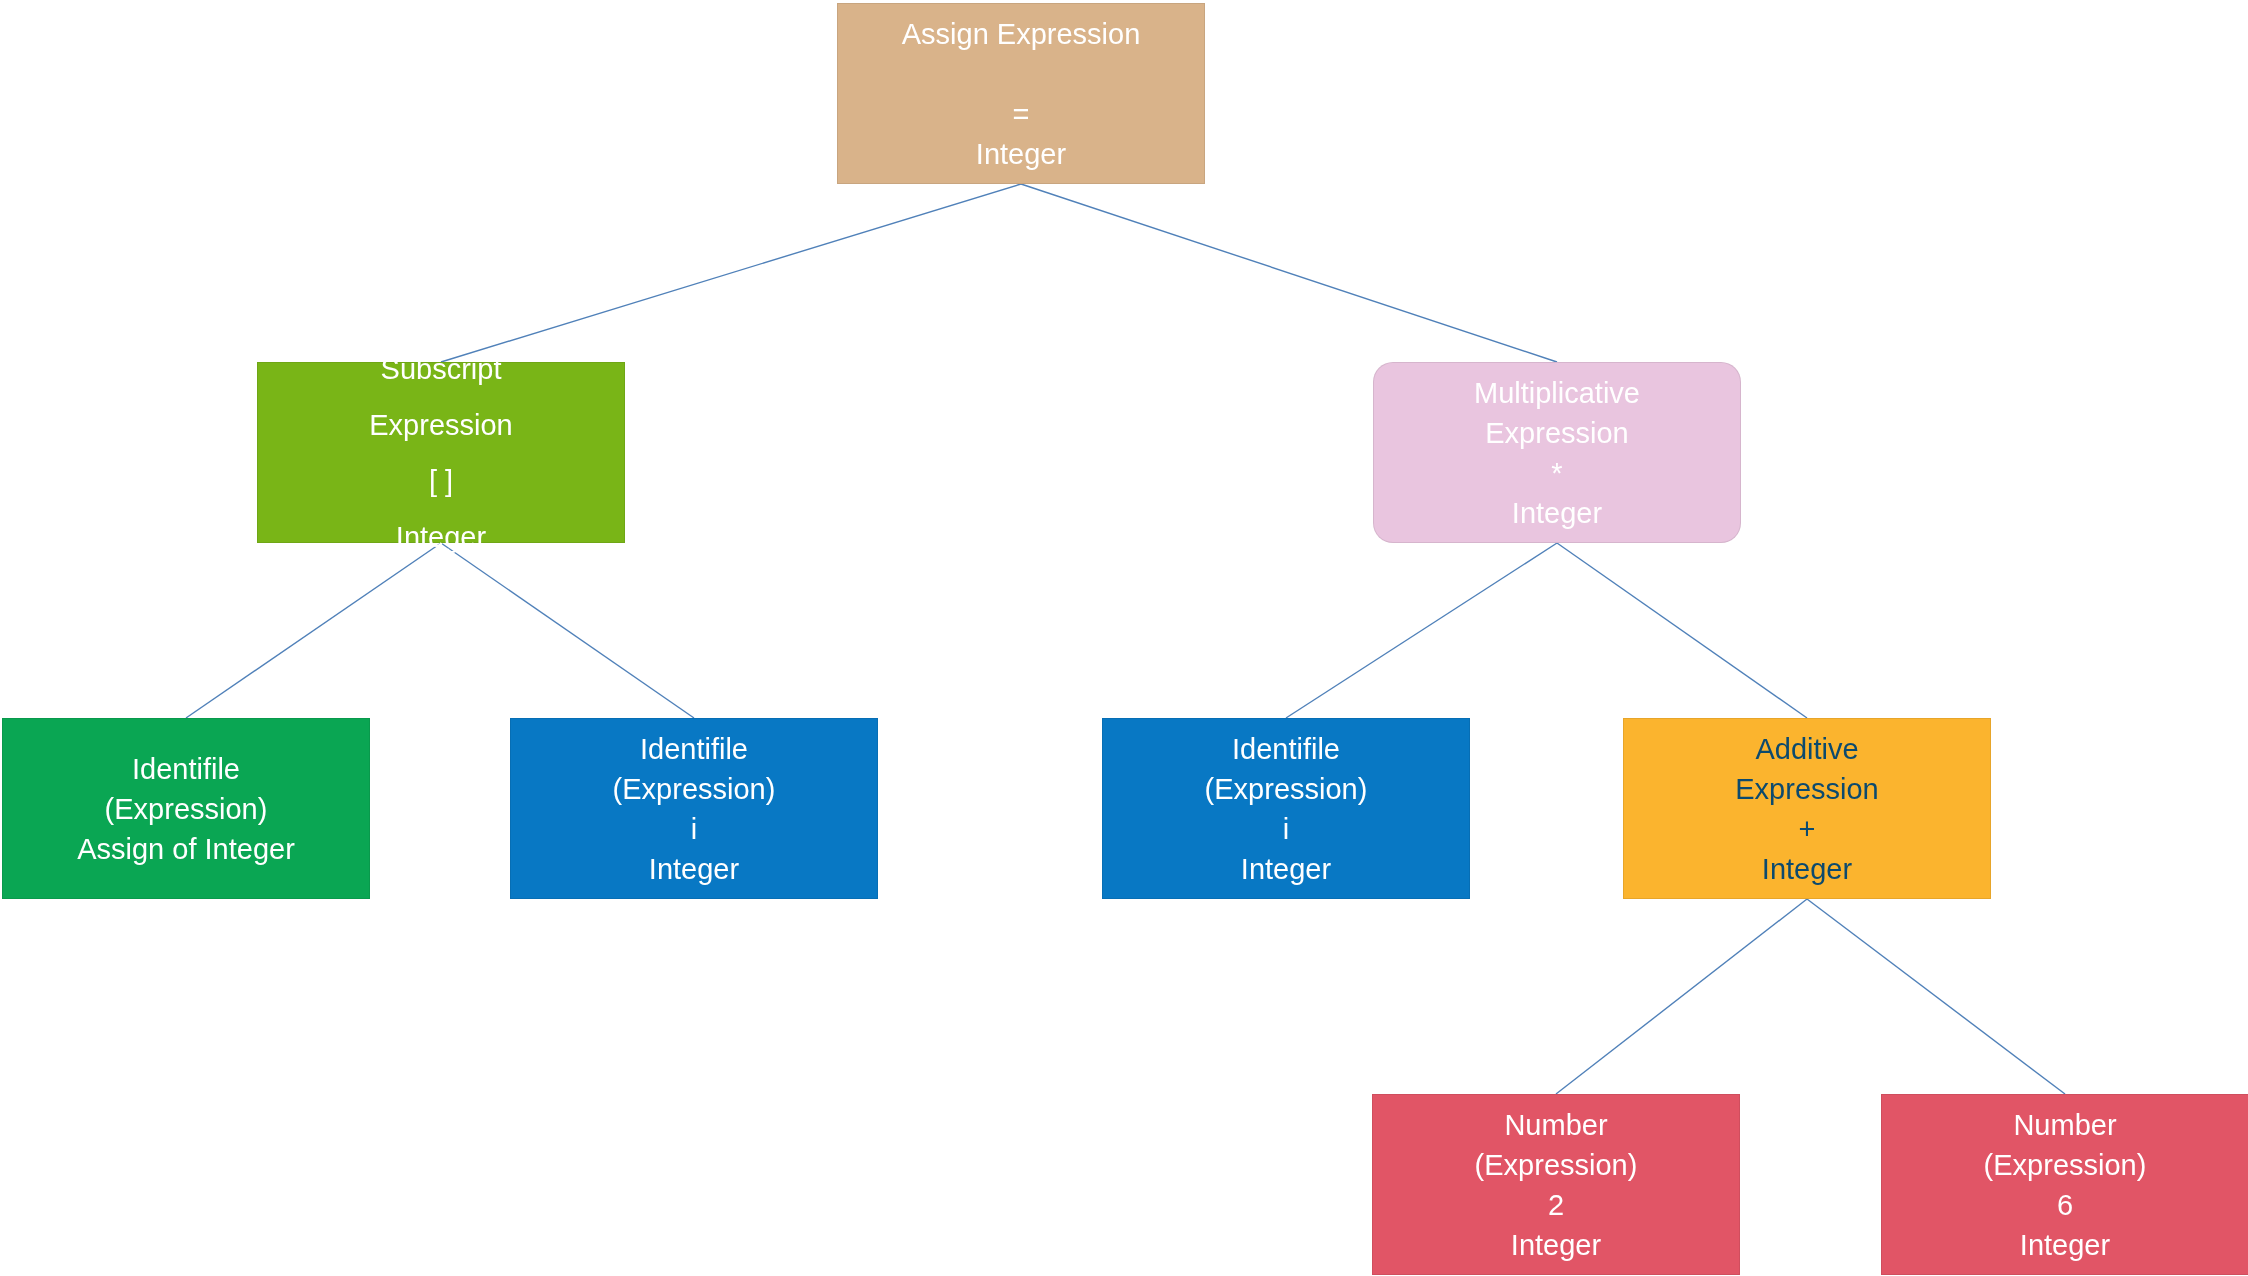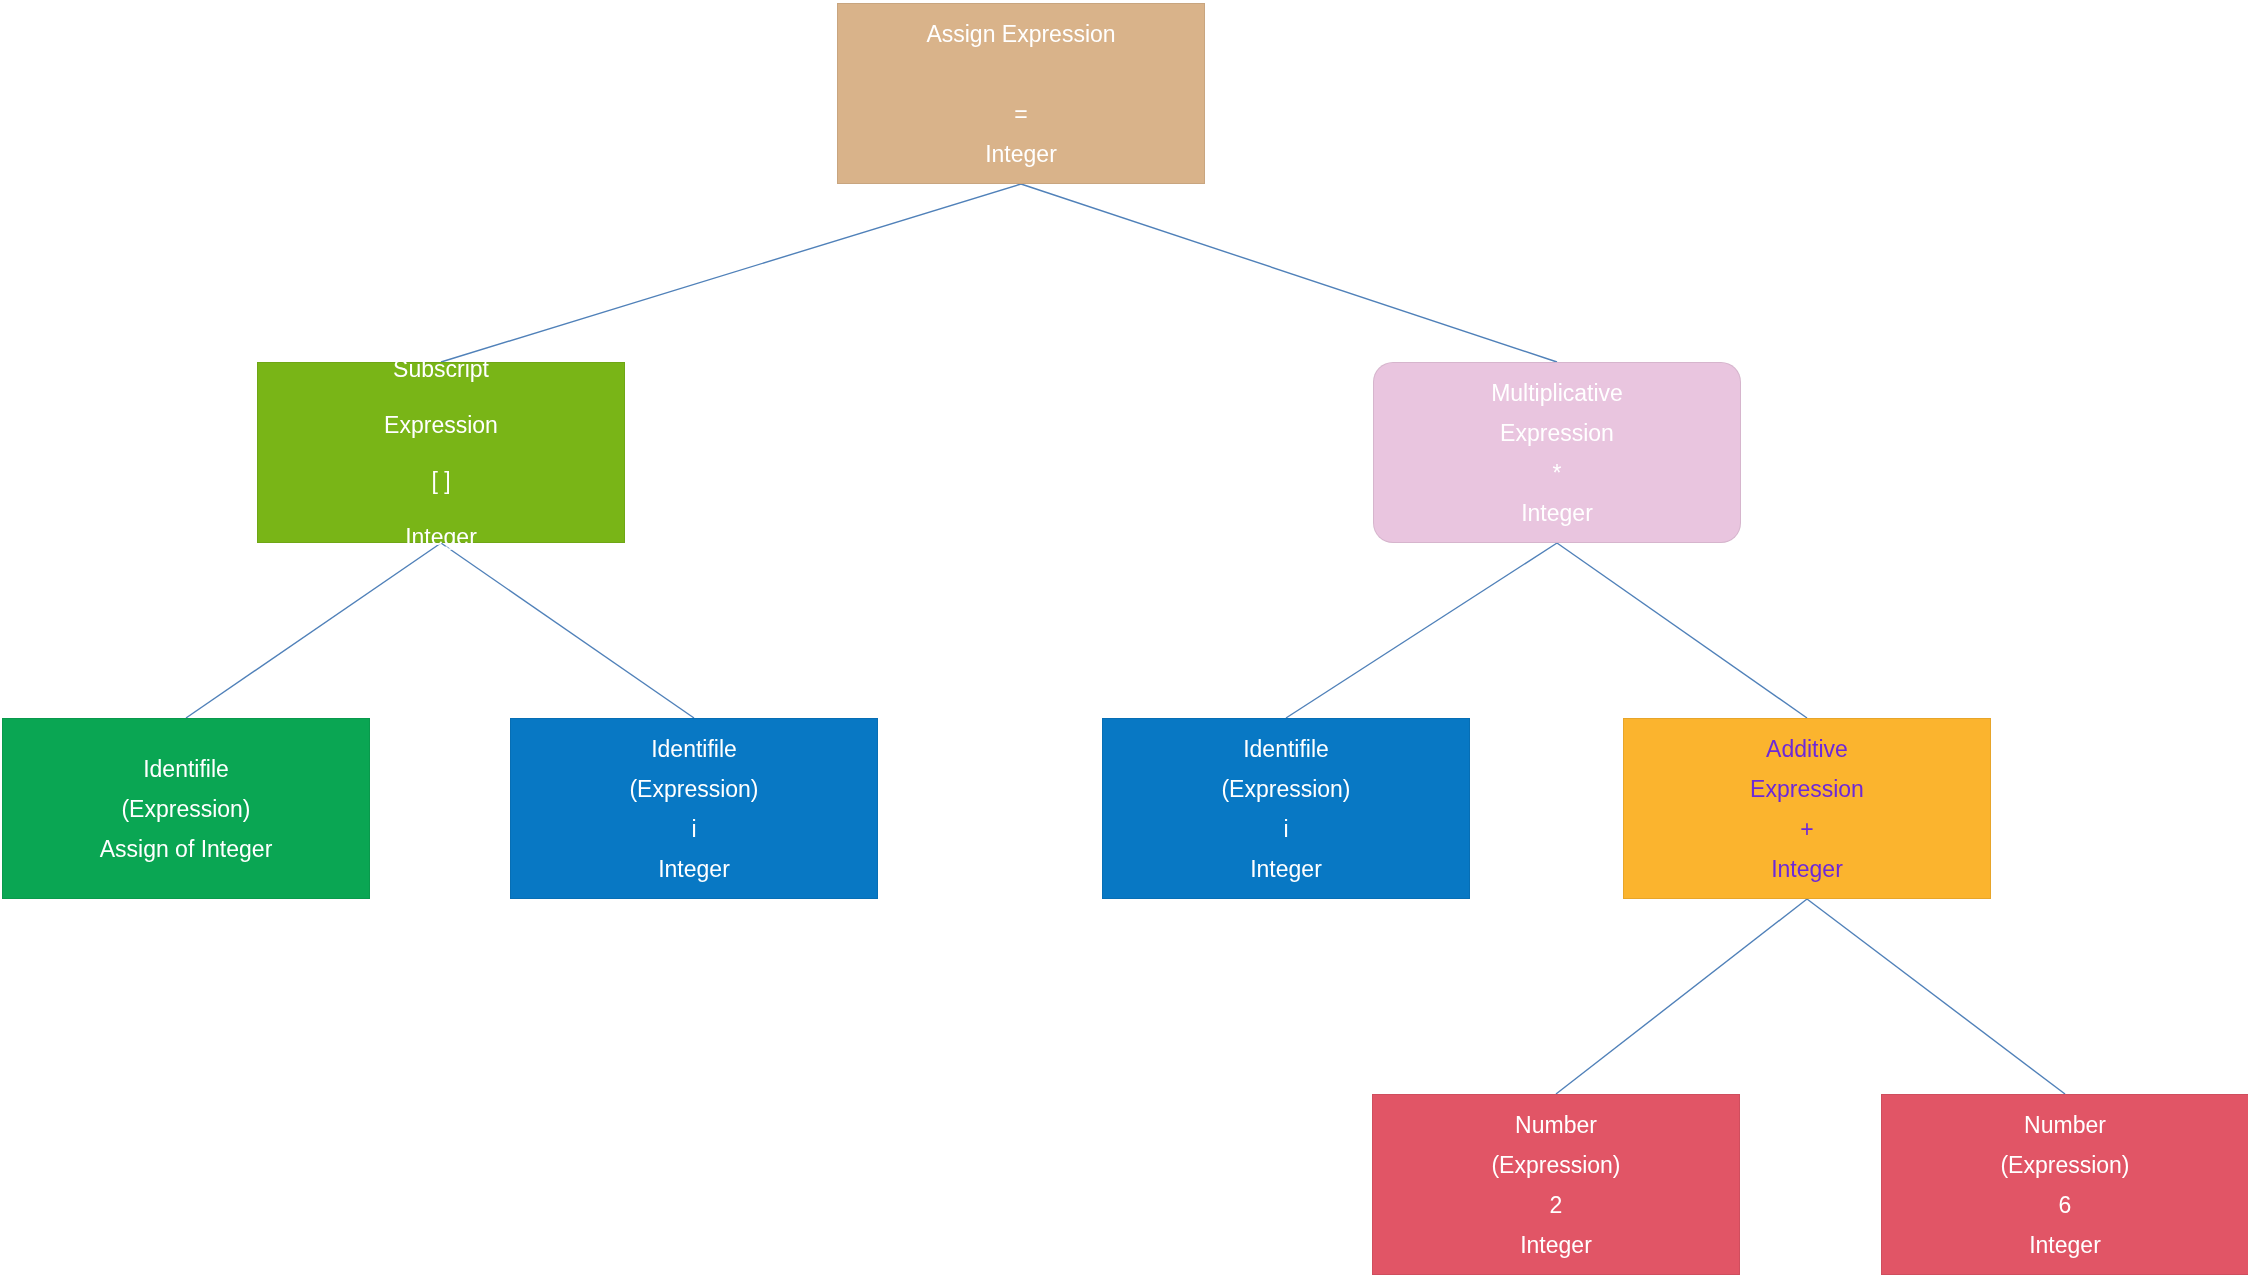--- a/index.html
+++ b/index.html
@@ -27,21 +27,21 @@
     position: absolute;
     width: 368px;
     height: 181px;
     box-sizing: border-box;
     display: flex;
     flex-direction: column;
     justify-content: center;
     align-items: center;
     text-align: center;
     color: #ffffff;
-    font-size: 23px;
+    font-size: 29px;
     border: 1px solid rgba(0,0,0,0.08);
   }
   .node .line {
     display: block;
     width: 100%;
     min-height: 40px;
     line-height: 40px;
     white-space: nowrap;
   }
   
@@ -105,21 +105,21 @@
     <span class="line">Integer</span>
   </div>
 
   <div class="node n5" style="background: rgb(8, 120, 196); color: rgb(255, 255, 255);">
     <span class="line">Identifile</span>
     <span class="line">(Expression)</span>
     <span class="line">i</span>
     <span class="line">Integer</span>
   </div>
 
-  <div class="node n6" style="background: rgb(251, 180, 46); color: #6d28d9; align-items: flex-end;">
+  <div class="node n6" style="background: rgb(251, 180, 46); color: #0c4a6e; align-items: flex-end;">
     <span class="line">Additive</span>
     <span class="line">Expression</span>
     <span class="line">+</span>
     <span class="line">Integer</span>
   </div>
 
   <div class="node n7" style="background: rgb(225, 85, 102); color: rgb(255, 255, 255);">
     <span class="line">Number</span>
     <span class="line">(Expression)</span>
     <span class="line">2</span>

